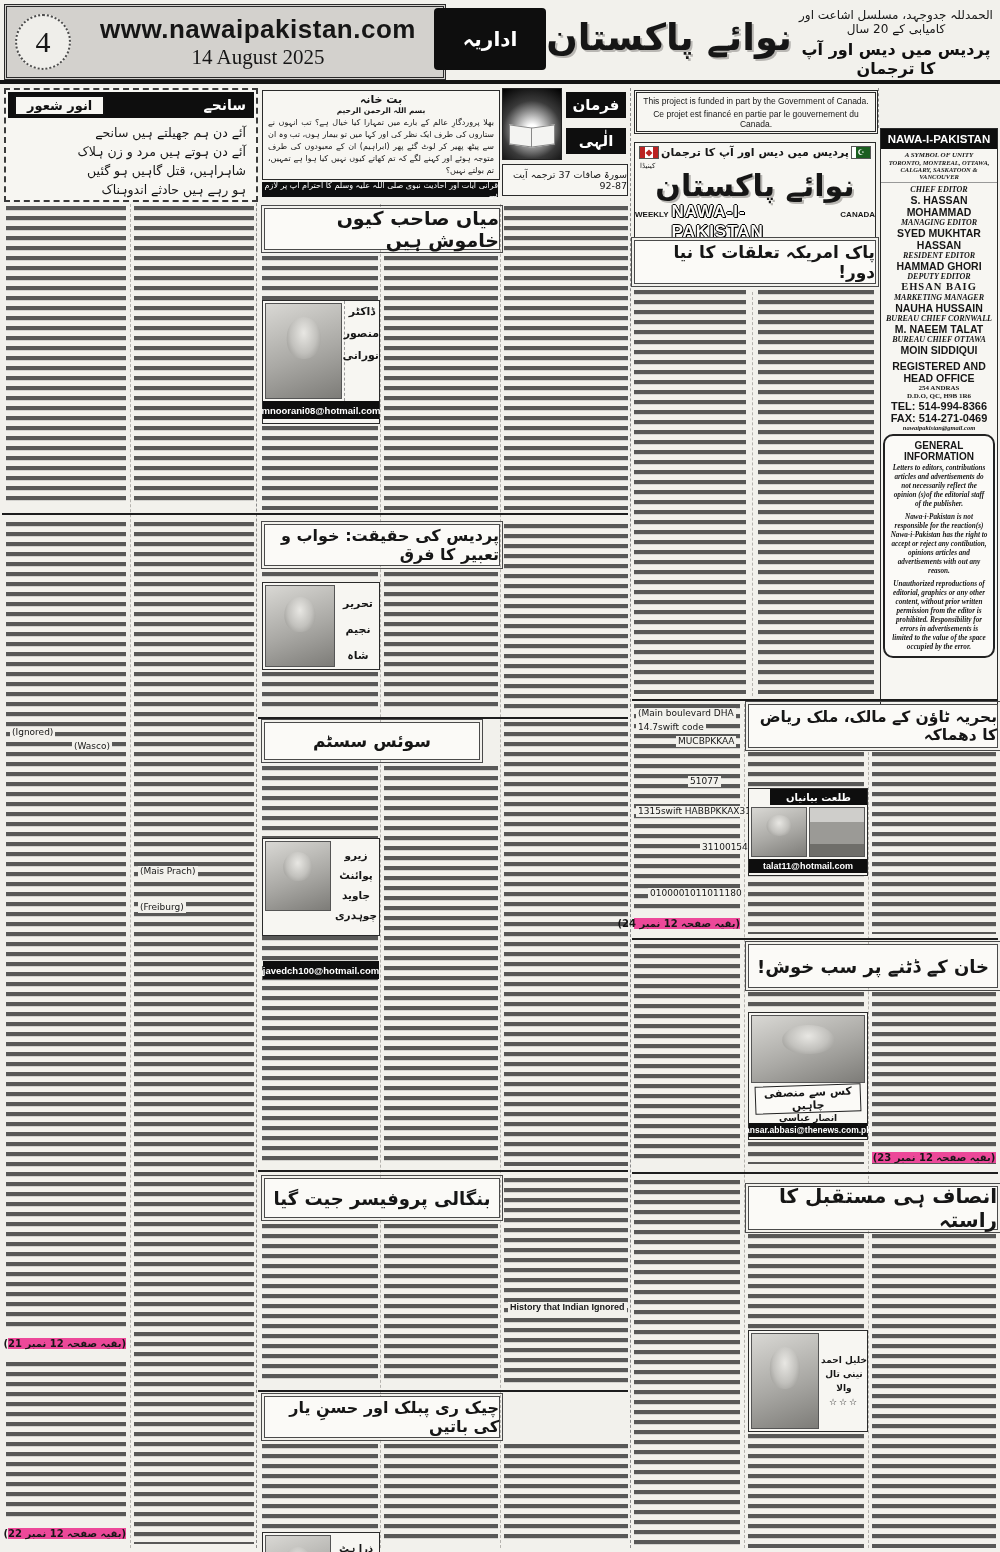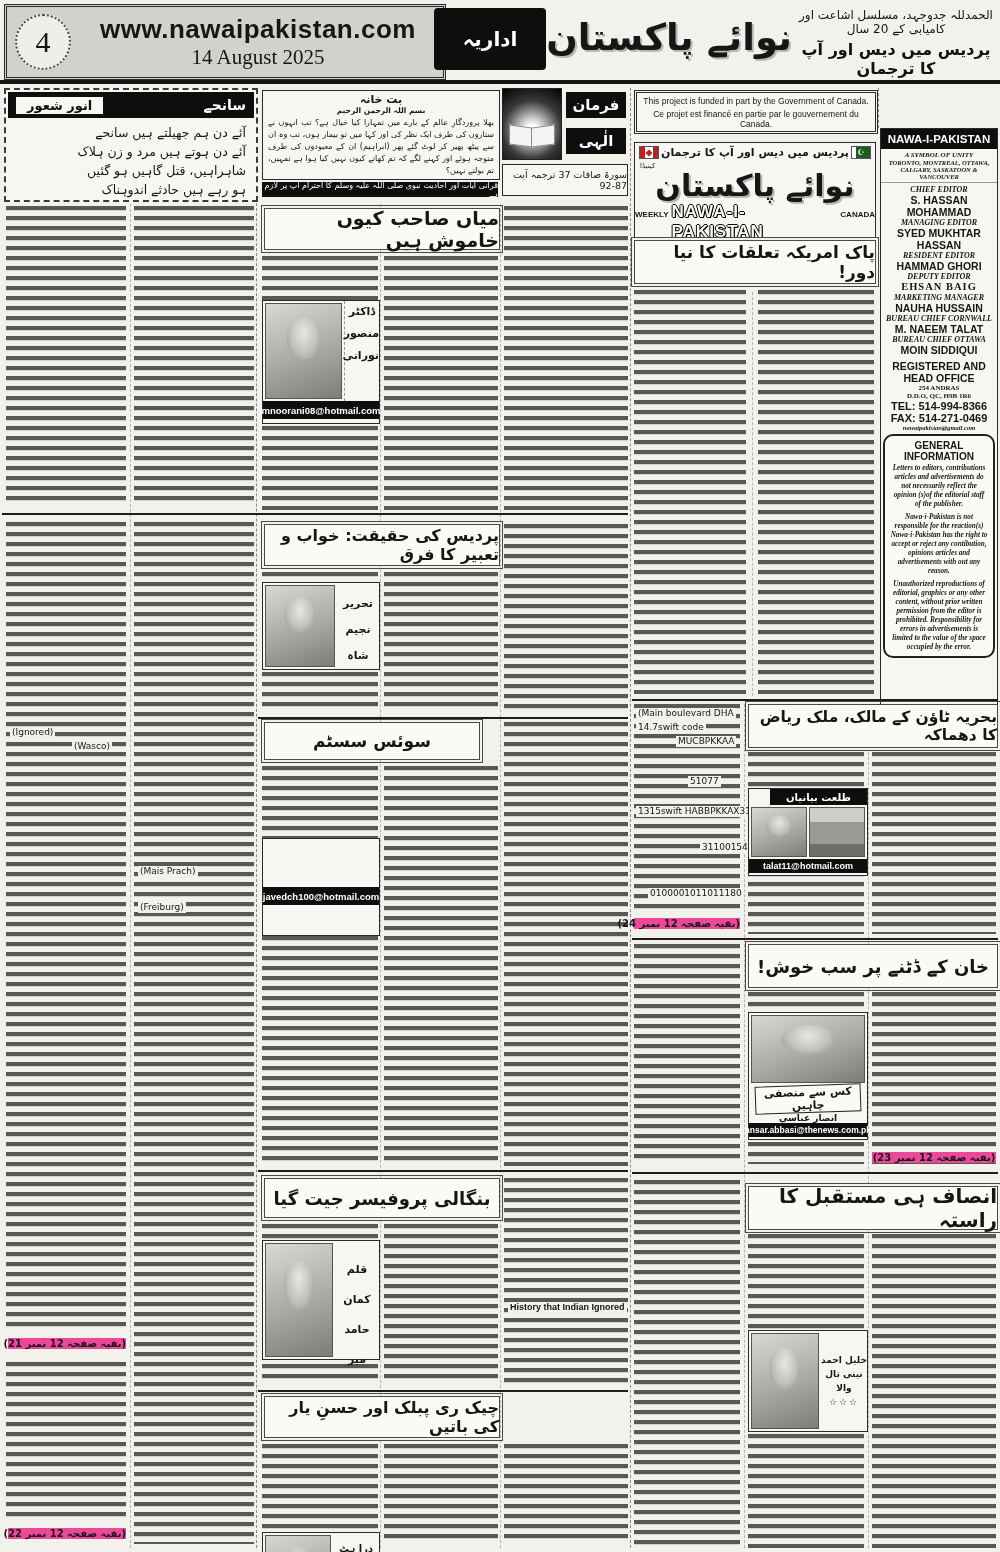--- a/index.html
+++ b/index.html
@@ -240,40 +240,40 @@
   <div class="abs hrule" style="left:258px;top:717px;width:370px;height:2px;"></div>
 
   <div class="abs hdl rtl" style="left:264px;top:722px;width:214px;height:36px;font-size:17px;">
     <span>سوئس سسٹم</span>
   </div>
   <div class="abs txt" style="left:262px;top:766px;width:116px;height:400px;"></div>
   <div class="abs txt" style="left:384px;top:766px;width:114px;height:400px;"></div>
   <div class="abs txt" style="left:504px;top:722px;width:124px;height:444px;"></div>
 
   <div class="abs box" style="left:262px;top:838px;width:116px;height:96px;">
+    <div style="display:flex;height:74px;direction:rtl;">
+      <div class="rtl" style="width:46px;text-align:center;font-weight:bold;font-size:10.5px;line-height:20px;padding-top:6px;">
+        <div>زیرو پوائنٹ</div>
+        <div>جاوید چوہدری</div>
+      </div>
+      <div class="photo" style="flex:1;margin:2px;"></div>
+    </div>
     <div class="emailbar" style="height:18px;font-size:9.5px;margin-top:48px;">
       <span>javedch100@hotmail.com</span>
     </div>
   </div>
   <div class="abs hrule" style="left:258px;top:1170px;width:370px;height:2px;"></div>
 
   <div class="abs hdl rtl" style="left:264px;top:1178px;width:234px;height:38px;font-size:18px;">
     <span>بنگالی پروفیسر جیت گیا</span>
   </div>
   <div class="abs txt" style="left:262px;top:1224px;width:116px;height:160px;"></div>
   <div class="abs txt" style="left:384px;top:1224px;width:114px;height:160px;"></div>
   <div class="abs txt" style="left:504px;top:1178px;width:124px;height:206px;"></div>
 
-  <div class="abs box" style="left:262px;top:1240px;width:116px;height:118px;display:flex;direction:rtl;">
-    <div class="rtl" style="width:44px;text-align:center;font-weight:bold;font-size:11px;line-height:30px;padding-top:14px;">
-      <div>قلم کمان</div>
-      <div>حامد میر</div>
-    </div>
-    <div class="photo" style="flex:1;margin:2px;"></div>
-  </div>
   <span class="abs chip ltr sans" style="left:508px;top:1302px;font-size:9px;font-weight:bold;">History that Indian Ignored</span>
   <div class="abs hrule" style="left:258px;top:1390px;width:370px;height:2px;"></div>
 
   <div class="abs hdl rtl" style="left:264px;top:1396px;width:234px;height:40px;font-size:16px;">
     <span>چیک ری پبلک اور حسنِ یار کی باتیں</span>
   </div>
   <div class="abs txt" style="left:262px;top:1444px;width:116px;height:100px;"></div>
   <div class="abs txt" style="left:384px;top:1444px;width:114px;height:100px;"></div>
   <div class="abs txt" style="left:504px;top:1444px;width:124px;height:100px;"></div>
 

